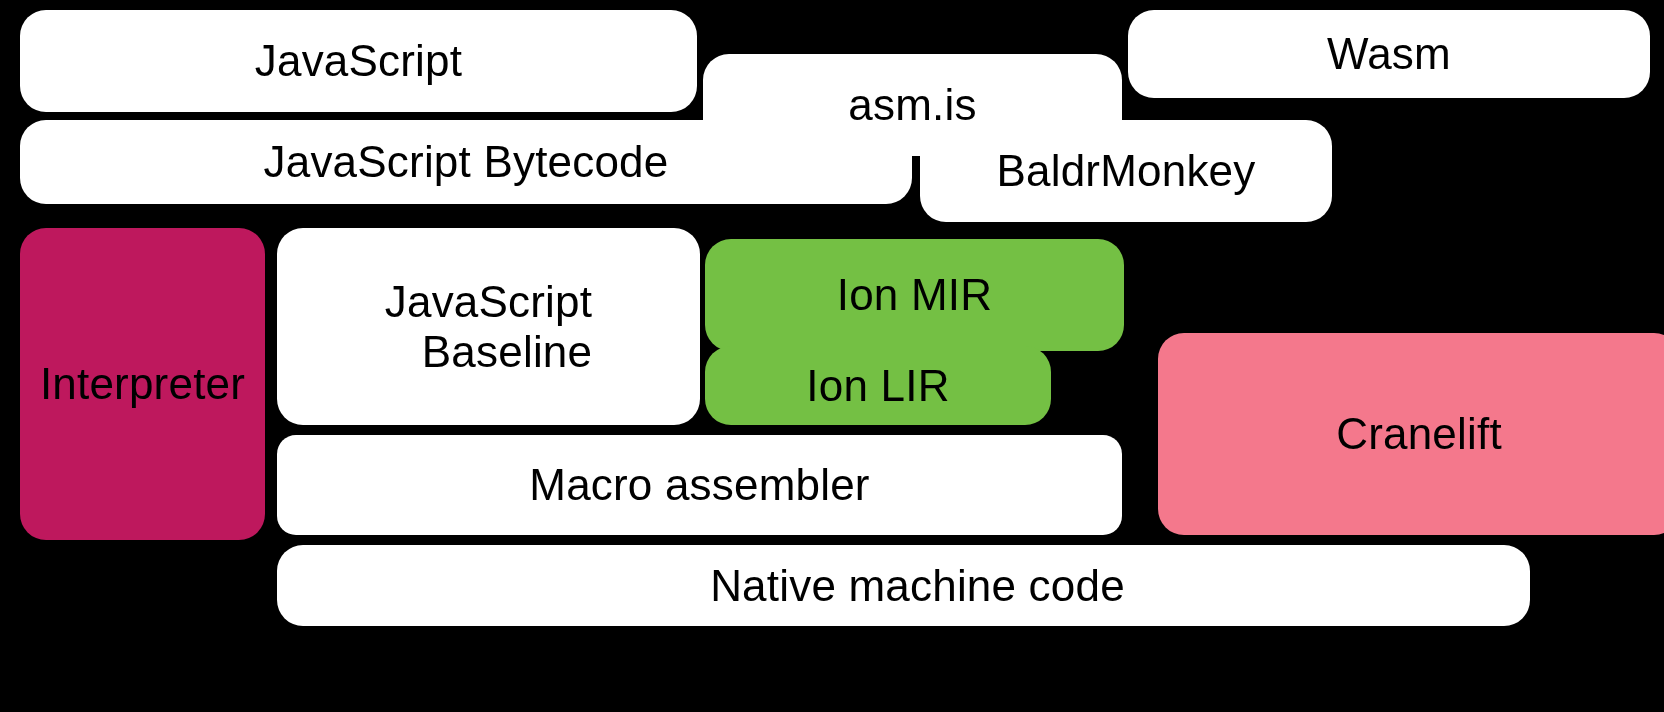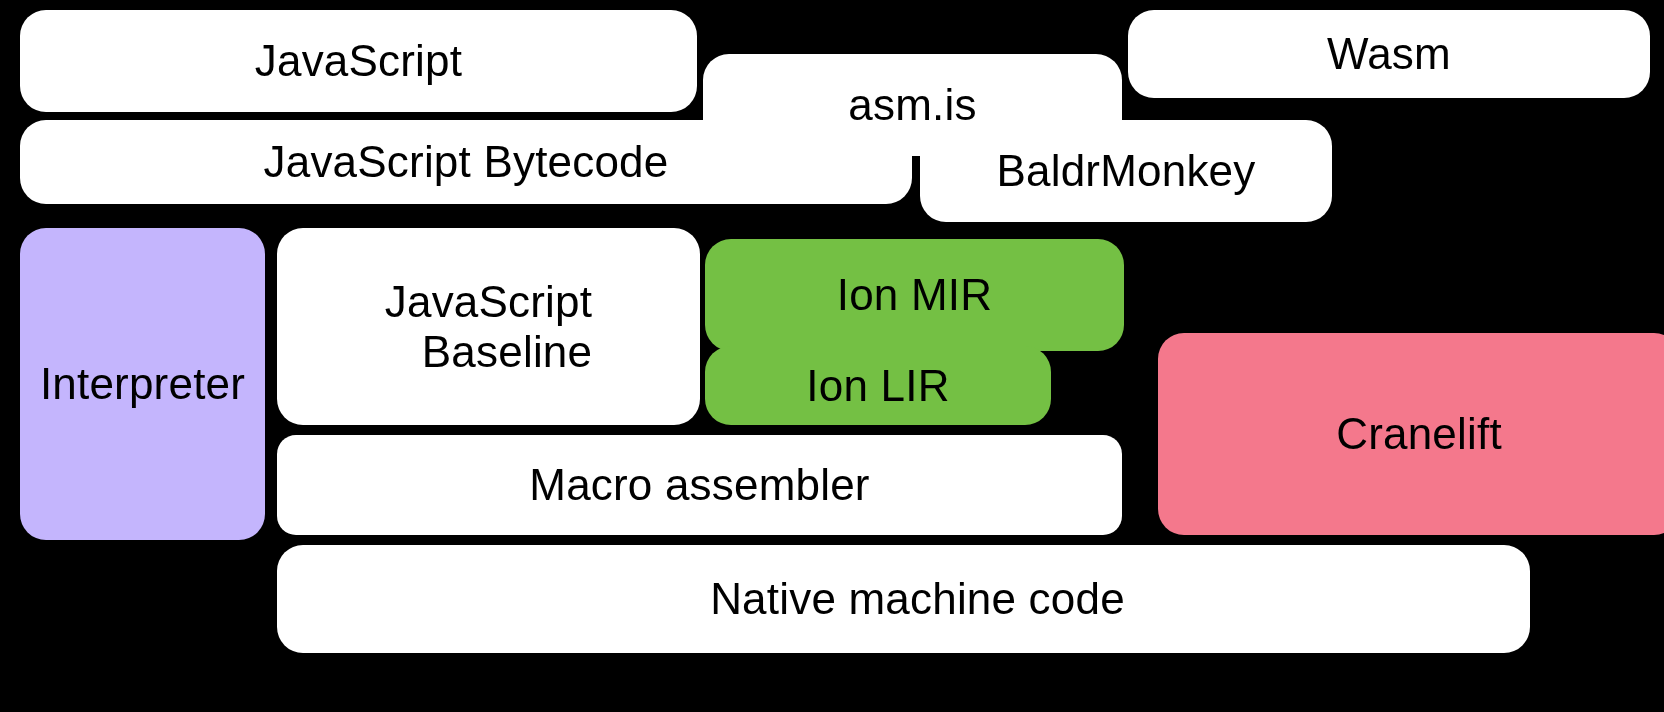--- a/index.html
+++ b/index.html
@@ -29,21 +29,21 @@
     background: #ffffff;
     color: #000000;
     font-size: 44px;
     line-height: 1.12;
     letter-spacing: 0.2px;
     font-weight: 400;
     white-space: pre-line;
     user-select: none;
   }
   .node.white   { background: #ffffff; }
-  .node.gray    { background: #c4b5fd; }
+  .node.gray    { background: #be185d; }
   .node.green   { background: #74c044; }
   .node.pink    { background: #f4788c; }
 
   
   #n-javascript      { left: 20px;   top: 10px;  width: 677px; height: 102px; }
   #n-asmjs           { left: 703px;  top: 10px;  width: 419px; height: 102px; margin-top: 44px; }
   #n-wasm            { left: 1128px; top: 10px;  width: 522px; height: 88px; }
 
   
   #n-js-bytecode     { left: 20px;   top: 120px; width: 892px; height: 84px; }
@@ -51,21 +51,21 @@
 
   
   #n-interpreter     { left: 20px;   top: 228px; width: 245px; height: 312px; }
   #n-js-baseline     { left: 277px;  top: 228px; width: 423px; height: 197px; }
   #n-ion-mir         { left: 705px;  top: 228px; width: 419px; height: 112px; margin-top: 11px; }
   #n-ion-lir         { left: 705px;  top: 346px; width: 346px; height: 79px;  }
   #n-macro-assembler { left: 277px;  top: 435px; width: 845px; height: 100px; border-radius: 19px; }
   #n-cranelift       { left: 1128px; top: 333px; width: 522px; height: 202px; margin-left: 30px; }
 
   
-  #n-native-code     { left: 277px;  top: 545px; width: 1253px; height: 108px; padding-left: 28px; }
+  #n-native-code     { left: 277px;  top: 545px; width: 1253px; height: 81px; padding-left: 28px; }
 </style>
 </head>
 <body>
 
 <div id="stage">
 
   <div class="node white" id="n-javascript">JavaScript</div>
 
   <div class="node white" id="n-asmjs">asm.js</div>
 

